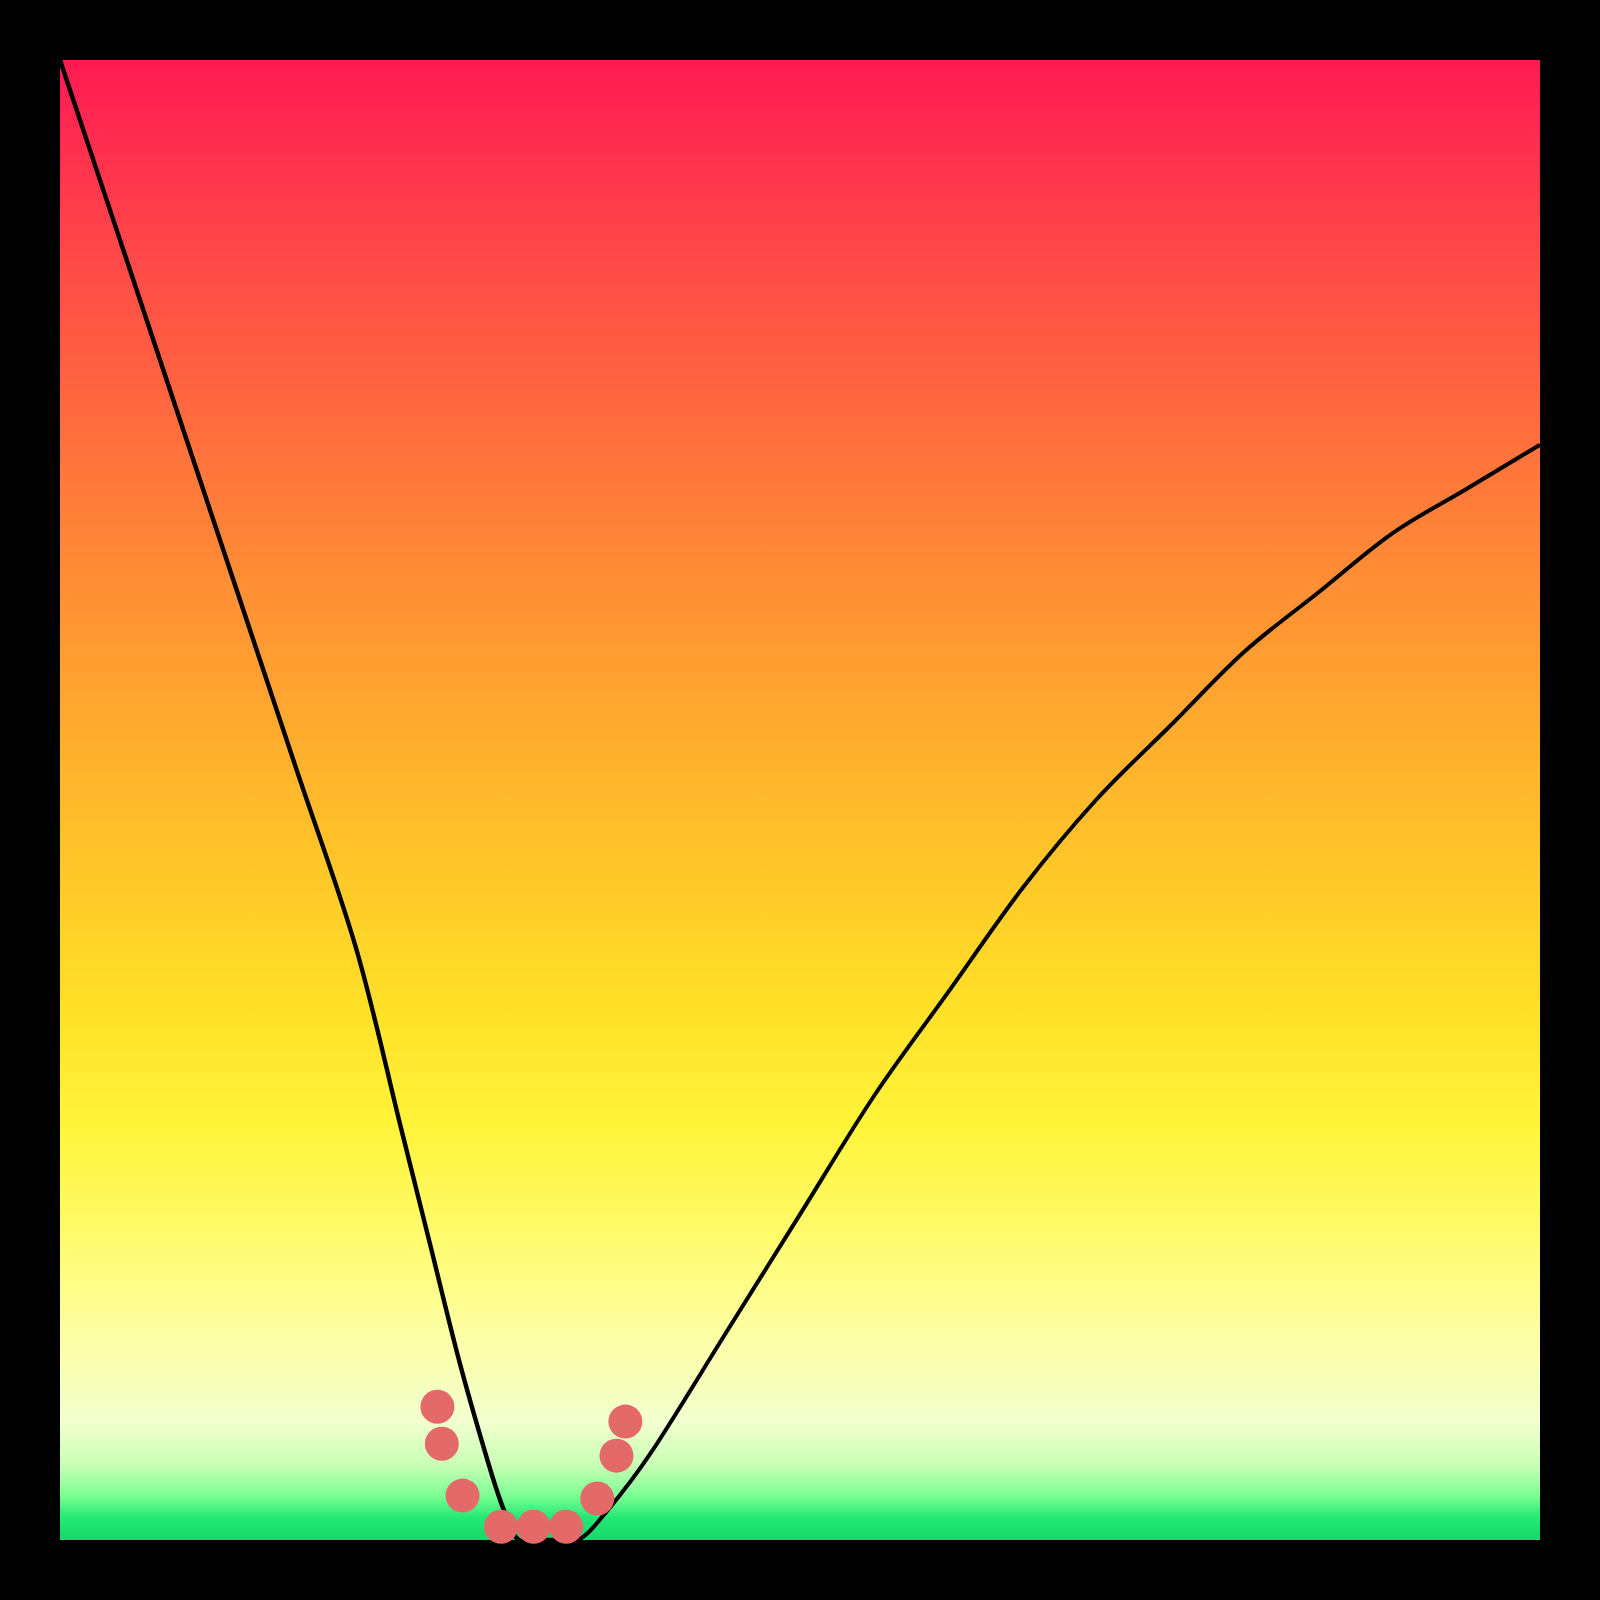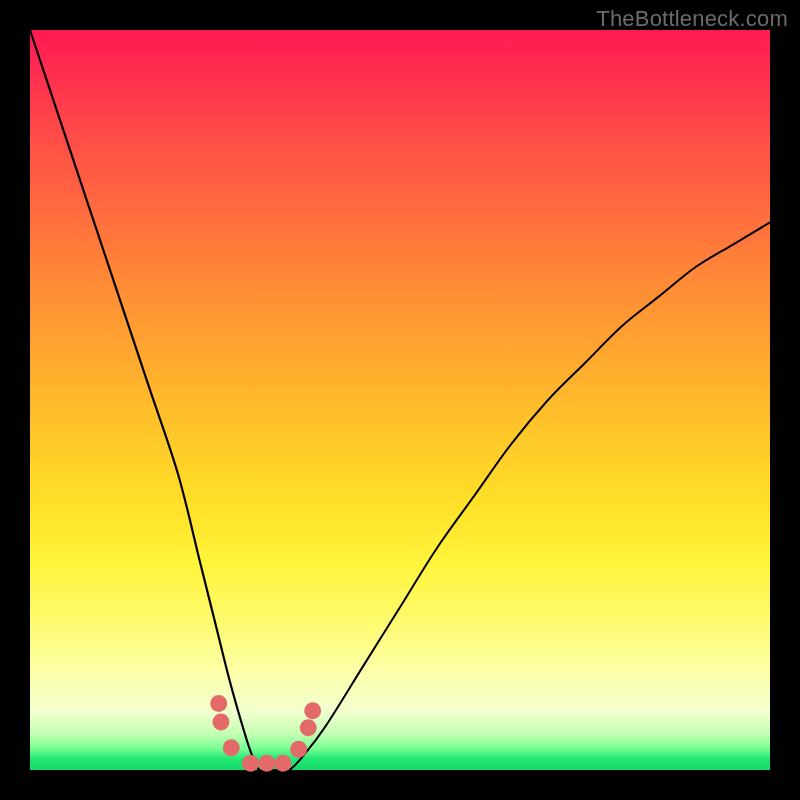--- a/index.html
+++ b/index.html
@@ -56,21 +56,20 @@
     position: absolute;
     left: 0; top: 0;
     width: 740px; height: 740px;
     overflow: visible;
   }
 </style>
 </head>
 <body>
 
 <div class="frame">
-  <div class="watermark">TheBottleneck.com</div>
 
   <div class="plot">
     <svg class="curve" viewBox="0 0 740 740">
       <path d="M 0 0 C 4.933333333333334 14.799999999999992 19.733333333333334 59.199999999999946 29.6 88.79999999999995 C 39.46666666666667 118.39999999999996 49.333333333333336 148.00000000000003 59.2 177.60000000000002 C 69.06666666666666 207.20000000000002 78.93333333333334 236.79999999999998 88.8 266.4 C 98.66666666666666 296 108.53333333333333 325.59999999999997 118.4 355.2 C 128.26666666666668 384.8 139.36666666666667 414.4 148 444 C 156.63333333333333 473.6 164.03333333333336 508.13333333333327 170.20000000000002 532.8 C 176.36666666666667 557.4666666666666 180.06666666666666 572.2666666666667 185 592 C 189.93333333333334 611.7333333333333 194.86666666666667 632.7 199.8 651.2 C 204.73333333333335 669.7 210.9 690.6666666666666 214.6 703 C 218.29999999999998 715.3333333333334 219.53333333333333 719.0333333333334 222 725.2 C 224.46666666666667 731.3666666666667 225.7 737.5333333333333 229.4 740 C 233.10000000000002 742.4666666666667 239.26666666666668 740 244.20000000000002 740 C 249.13333333333335 740 256.53333333333336 740 259 740" fill="none" stroke="#000" stroke-width="2.2" id="path-left"></path>
       <path d="M 222 725.2 C 223.23333333333335 727.6666666666667 225.7 737.5333333333333 229.4 740 C 233.10000000000002 742.4666666666667 239.26666666666668 740 244.20000000000002 740 C 249.13333333333335 740 254.06666666666666 742.4666666666667 259 740 C 263.93333333333334 737.5333333333333 267.6333333333333 732.6 273.8 725.2 C 279.9666666666667 717.8000000000001 286.1333333333333 710.4000000000001 296 695.6 C 305.8666666666667 680.8 320.6666666666667 656.1333333333333 333 636.4 C 345.3333333333333 616.6666666666666 357.66666666666663 596.9333333333334 370 577.2 C 382.33333333333337 557.4666666666667 394.66666666666674 536.5 407.00000000000006 518 C 419.33333333333337 499.5 431.6666666666667 483.46666666666664 444 466.2 C 456.3333333333333 448.93333333333334 468.6666666666667 430.4333333333333 481 414.4 C 493.3333333333333 398.3666666666667 505.6666666666667 383.56666666666666 518 370 C 530.3333333333334 356.43333333333334 542.6666666666666 345.33333333333326 555 332.99999999999994 C 567.3333333333334 320.66666666666663 579.6666666666666 307.1 592 296 C 604.3333333333334 284.9 616.6666666666666 276.26666666666665 629 266.4 C 641.3333333333334 256.5333333333333 653.6666666666666 245.43333333333328 666 236.79999999999995 C 678.3333333333334 228.16666666666663 690.6666666666666 222.00000000000003 703 214.60000000000002 C 715.3333333333334 207.20000000000002 733.8333333333334 196.1 740 192.39999999999998" fill="none" stroke="#000" stroke-width="2.0" id="path-right"></path>
       <g id="dots">
           <circle cx="188.70000000000002" cy="673.4" r="8.5" fill="#e46a6a"></circle>
           <circle cx="190.92000000000002" cy="691.9" r="8.5" fill="#e46a6a"></circle>
           <circle cx="201.28" cy="717.8" r="8.5" fill="#e46a6a"></circle>
           <circle cx="220.51999999999998" cy="733.34" r="8.5" fill="#e46a6a"></circle>

